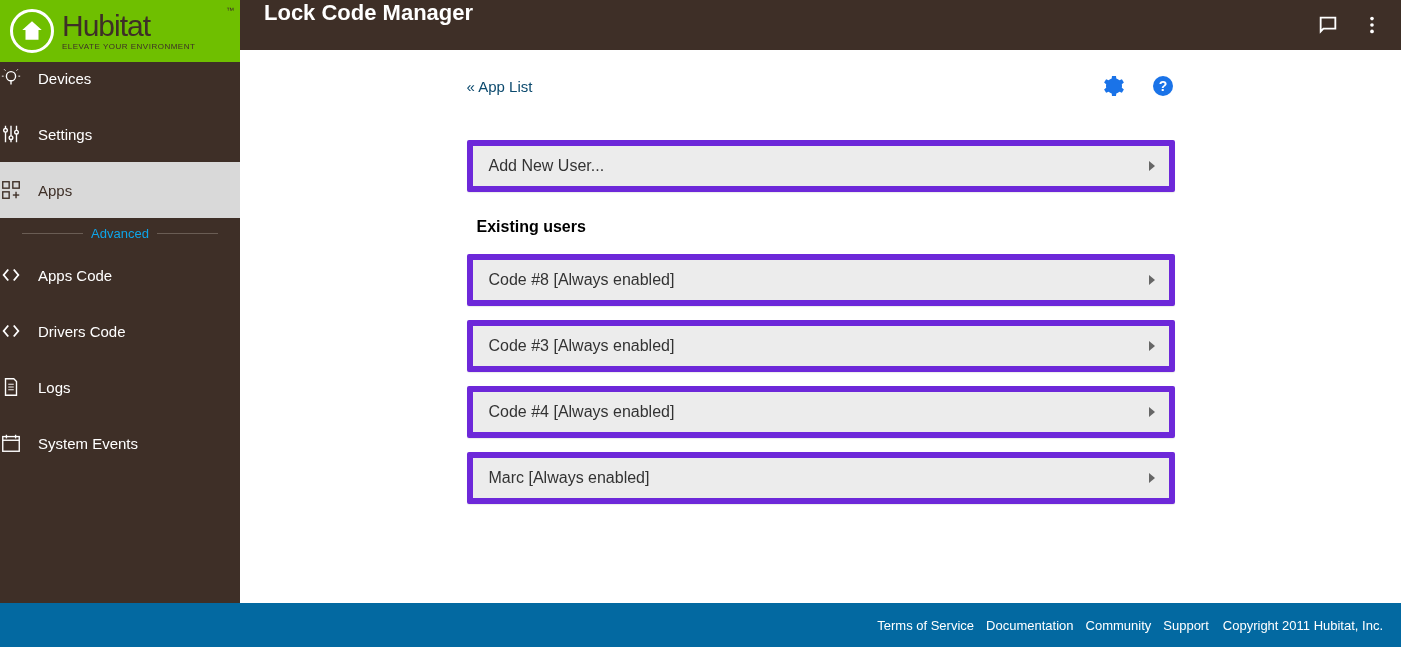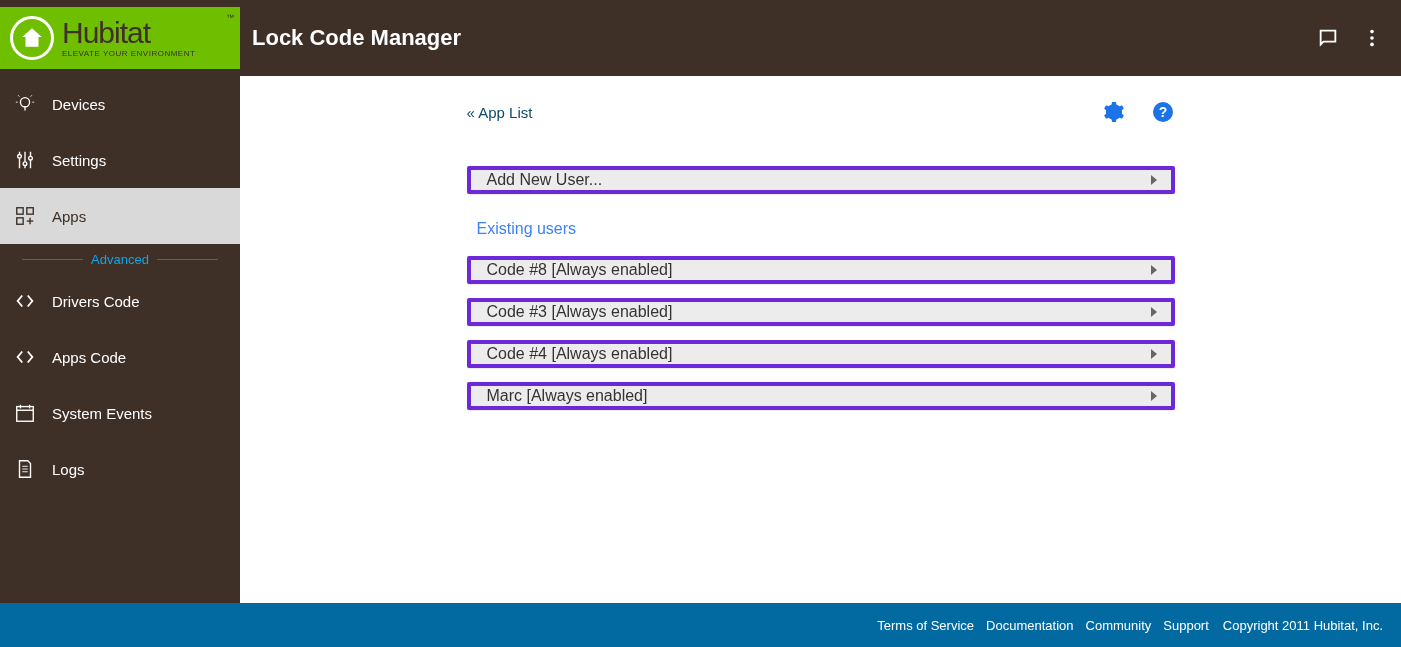--- a/index.html
+++ b/index.html
@@ -1,26 +1,24 @@
 <!DOCTYPE html>
 <html><head>
 <meta charset="utf-8">
 <style>
   * { box-sizing: border-box; margin: 0; padding: 0; }
   html, body { height: 100%; font-family: Arial, Helvetica, sans-serif; }
   body { display: flex; flex-direction: column; }
 
   
   .header {
-    height: 76px;
+    height: 50px;
     background: #3e2f27;
     display: flex;
-    align-items: center;
     color: #fff;
-    gap: 12px;
   }
   .logo-block {
     width: 240px;
     height: 62px;
     background: #6fbf00;
     display: flex;
     align-items: center;
     padding-left: 10px;
     position: relative;
   }
@@ -29,38 +27,37 @@
     border: 3px solid #fff;
     border-radius: 50%;
     display: flex; align-items: center; justify-content: center;
     margin-right: 8px;
   }
   .logo-circle svg { width: 26px; height: 26px; fill: #fff; }
   .logo-text { display: flex; flex-direction: column; line-height: 1; }
   .logo-main { font-size: 30px; font-weight: 300; color: #3e2f27; letter-spacing: -1px; }
   .logo-sub { font-size: 8px; color: #3e2f27; letter-spacing: 0.5px; margin-top: 2px; }
   .logo-tm { font-size: 8px; color: #3e2f27; position: absolute; top: 6px; right: 6px; }
-  .header-title { font-size: 22px; font-weight: bold; flex: 1; }
+  .header-title { font-size: 22px; font-weight: bold; padding-left: 24px; flex: 1; }
   .header-icons { display: flex; align-items: center; padding-right: 18px; gap: 22px; }
   .header-icons svg { width: 22px; height: 22px; fill: #fff; cursor: pointer; }
 
   
   .body-wrap { flex: 1; display: flex; min-height: 0; background: #fff; }
   .sidebar {
     width: 240px;
     background: #3e2f27;
     color: #e4e4e4;
     display: flex;
     flex-direction: column;
   }
   .sidebar-scroll { overflow-y: auto; }
   .nav-item {
     display: flex; align-items: center;
     height: 56px;
-    padding-left: 14px;
     font-size: 15px;
     cursor: pointer;
     color: #fff;
   }
   .nav-item.active { background: #d9d9d9; color: #3e2f27; }
   .nav-item .icon-slot { width: 38px; display: flex; align-items: center; }
   .nav-item .icon-slot svg { width: 22px; height: 22px; }
   .adv-sep {
     display: flex; align-items: center;
     color: #0ea5e9; font-size: 13px;
@@ -87,41 +84,41 @@
   .panel-top {
     display: flex; align-items: center;
     margin-bottom: 42px;
   }
   .breadcrumb { color: #0c4a6e; font-size: 15px; cursor: pointer; }
   .panel-top-icons { margin-left: auto; display: flex; gap: 26px; }
   .panel-top-icons svg { width: 24px; height: 24px; fill: #1a73e8; cursor: pointer; }
 
   .row-btn {
     background: #ececec;
-    border: 4px solid #6d28d9;
-    height: 28px;
+    border: 6px solid #6d28d9;
+    height: 52px;
     display: flex; align-items: center;
     padding: 0 16px;
     font-size: 16px;
     color: #333;
     cursor: pointer;
     margin-bottom: 14px;
     position: relative;
     border-radius: 2px;
     box-shadow: 0 1px 1px rgba(0,0,0,0.08);
   }
   .row-btn .arrow {
     position: absolute; right: 14px; top: 50%; transform: translateY(-50%);
     width: 0; height: 0;
     border-top: 5px solid transparent;
     border-bottom: 5px solid transparent;
     border-left: 6px solid #666;
   }
   .section-label {
-    color: #3b82f6; font-size: 16px; margin: 26px 0 18px 10px;
+    color: #000000; font-size: 16px; margin: 26px 0 18px 10px; font-weight: bold;
   }
 
   
   .footer {
     height: 44px;
     background: #0369a1;
     color: #fff;
     display: flex;
     align-items: center;
     justify-content: flex-end;
@@ -209,60 +206,60 @@
         <span>Advanced</span>
       </div>
 
       <div class="nav-item">
         <span class="icon-slot">
           <svg viewBox="0 0 24 24">
             <polyline points="9,6 4,12 9,18" fill="none" stroke="#fff" stroke-width="2"></polyline>
             <polyline points="15,6 20,12 15,18" fill="none" stroke="#fff" stroke-width="2"></polyline>
           </svg>
         </span>
-        <span>Drivers Code</span>
+        <span>Apps Code</span>
       </div>
 
       <div class="nav-item">
         <span class="icon-slot">
           <svg viewBox="0 0 24 24">
             <polyline points="9,6 4,12 9,18" fill="none" stroke="#fff" stroke-width="2"></polyline>
             <polyline points="15,6 20,12 15,18" fill="none" stroke="#fff" stroke-width="2"></polyline>
           </svg>
         </span>
-        <span>Apps Code</span>
+        <span>Drivers Code</span>
+      </div>
+
+      <div class="nav-item">
+        <span class="icon-slot">
+          <svg viewBox="0 0 24 24">
+            <path d="M6 3h9l3 3v15H6z" fill="none" stroke="#fff" stroke-width="1.5"></path>
+            <line x1="9" y1="9" x2="15" y2="9" stroke="#fff"></line>
+            <line x1="9" y1="12" x2="15" y2="12" stroke="#fff"></line>
+            <line x1="9" y1="15" x2="15" y2="15" stroke="#fff"></line>
+          </svg>
+        </span>
+        <span>Logs</span>
       </div>
 
       <div class="nav-item">
         <span class="icon-slot">
           <svg viewBox="0 0 24 24">
             <rect x="3" y="5" width="18" height="16" fill="none" stroke="#fff" stroke-width="1.5"></rect>
             <line x1="3" y1="9" x2="21" y2="9" stroke="#fff" stroke-width="1.5"></line>
             <line x1="7" y1="3" x2="7" y2="7" stroke="#fff" stroke-width="1.5"></line>
             <line x1="17" y1="3" x2="17" y2="7" stroke="#fff" stroke-width="1.5"></line>
             <line x1="7" y1="13" x2="7" y2="13" stroke="#fff" stroke-width="2"></line>
             <line x1="11" y1="13" x2="11" y2="13" stroke="#fff" stroke-width="2"></line>
             <line x1="15" y1="13" x2="15" y2="13" stroke="#fff" stroke-width="2"></line>
           </svg>
         </span>
         <span>System Events</span>
       </div>
 
-      <div class="nav-item">
-        <span class="icon-slot">
-          <svg viewBox="0 0 24 24">
-            <path d="M6 3h9l3 3v15H6z" fill="none" stroke="#fff" stroke-width="1.5"></path>
-            <line x1="9" y1="9" x2="15" y2="9" stroke="#fff"></line>
-            <line x1="9" y1="12" x2="15" y2="12" stroke="#fff"></line>
-            <line x1="9" y1="15" x2="15" y2="15" stroke="#fff"></line>
-          </svg>
-        </span>
-        <span>Logs</span>
-      </div>
-
     </div>
   </div>
 
   <div class="main">
     <div class="panel">
       <div class="panel-top">
         <span class="breadcrumb">« App List</span>
         <div class="panel-top-icons">
           <svg viewBox="0 0 24 24">
             <path d="M12 8a4 4 0 100 8 4 4 0 000-8zm9 4a7.9 7.9 0 00-.2-1.8l2.1-1.6-2-3.4-2.5 1a8 8 0 00-3.1-1.8L15 2h-4l-.3 2.4a8 8 0 00-3.1 1.8l-2.5-1-2 3.4 2.1 1.6A7.9 7.9 0 005 12c0 .6.1 1.2.2 1.8l-2.1 1.6 2 3.4 2.5-1a8 8 0 003.1 1.8L11 22h4l.3-2.4a8 8 0 003.1-1.8l2.5 1 2-3.4-2.1-1.6c.1-.6.2-1.2.2-1.8z"></path>

